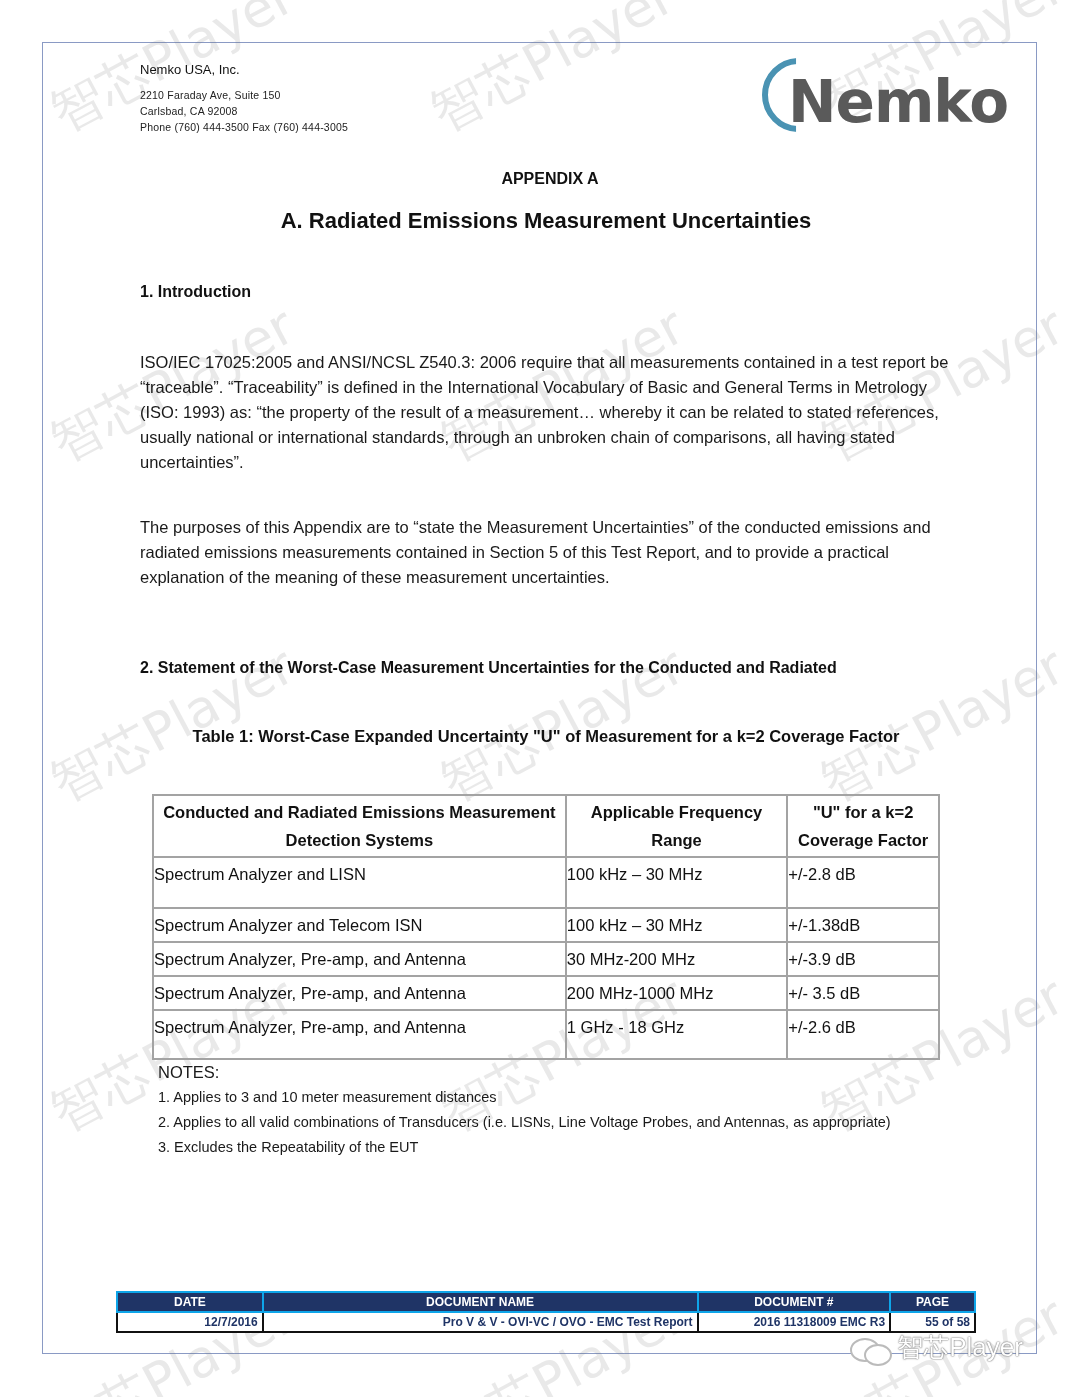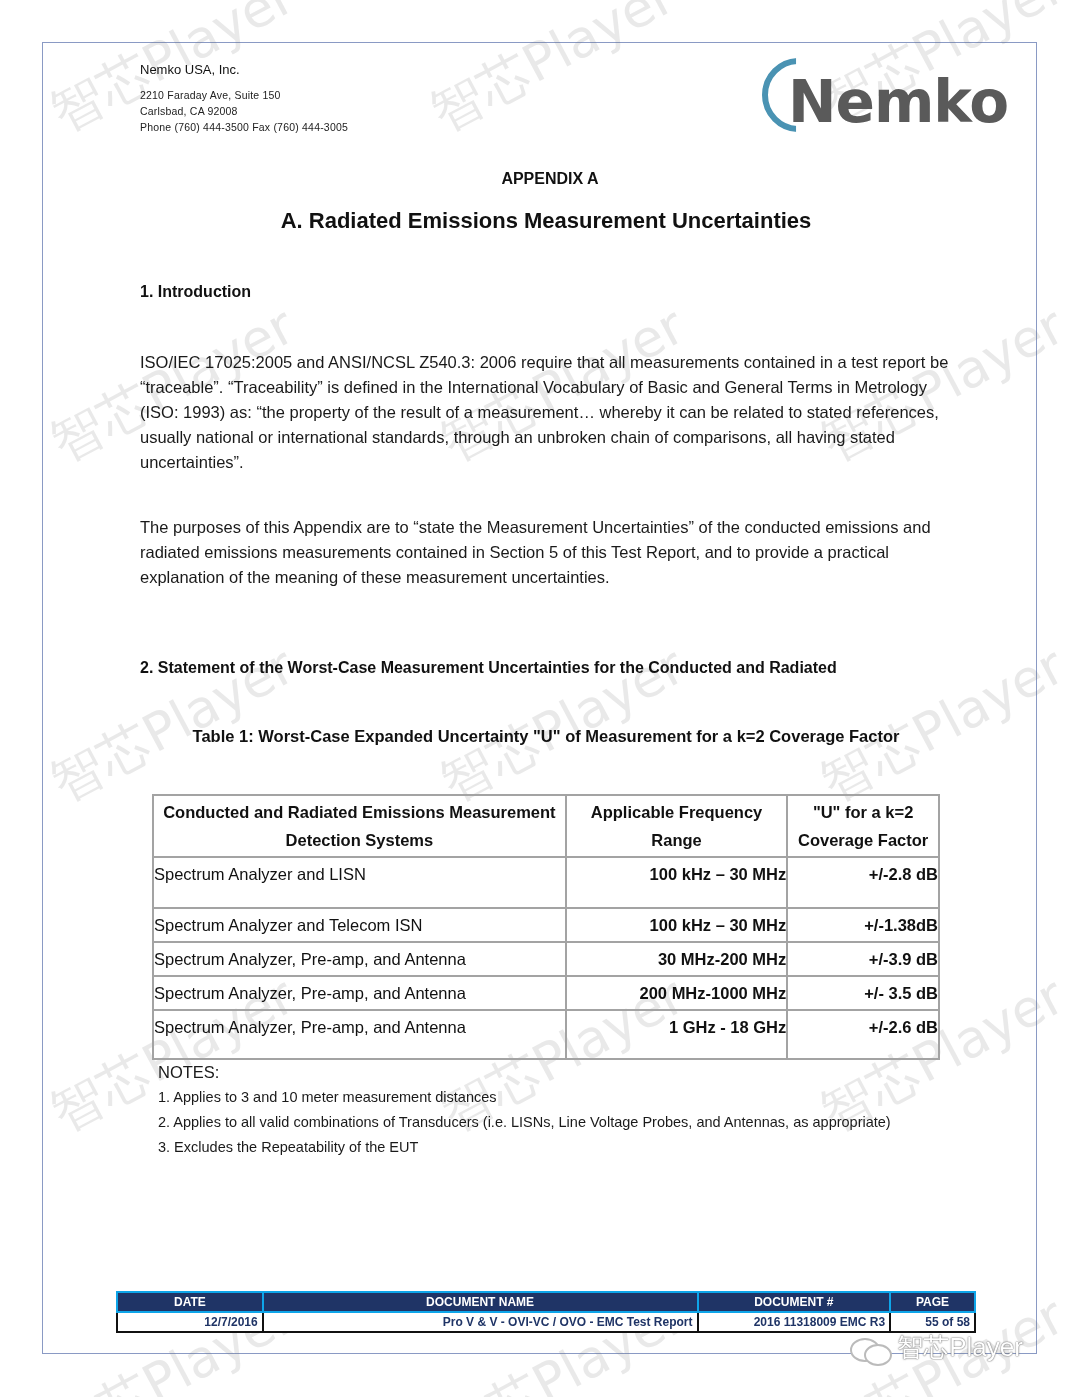--- a/index.html
+++ b/index.html
@@ -33,21 +33,21 @@
   .section2 { left: 140px; top: 654px; width: 820px; font-size: 16px; font-weight: bold; line-height: 28px; }
   .section2 .indent { padding-left: 32px; display: block; }
   .table-caption { left: 0; width: 1092px; top: 727px; text-align: center; font-size: 16.5px; font-weight: bold; }
   table.unc {
     position: absolute; left: 152px; top: 794px; width: 788px;
     border-collapse: collapse; font-size: 16.5px;
   }
   table.unc th, table.unc td { border: 2px solid #a3a3a3; }
   table.unc th { font-weight: bold; text-align: center; line-height: 28px; padding: 2px 4px; height: 56px; }
   table.unc td { vertical-align: top; padding: 3px 0; line-height: 26px; }
-  table.unc td.c { text-align: right; font-weight: bold; }
+  table.unc td.c { text-align: left; }
   table.unc td.l { text-align: left; }
   .notes { left: 158px; top: 1060px; font-size: 14.5px; line-height: 25px; color: #1a1a1a; width: 740px; }
   .notes .hdr { font-size: 16.5px; }
   table.footer {
     position: absolute; left: 116px; top: 1291px; width: 860px;
     border-collapse: collapse; font-size: 12px; font-weight: bold;
   }
   table.footer th {
     background: #1f3466; color: #fff; border: 2px solid #0ea5e9; height: 18px; padding: 0 4px; text-align: center;
   }

